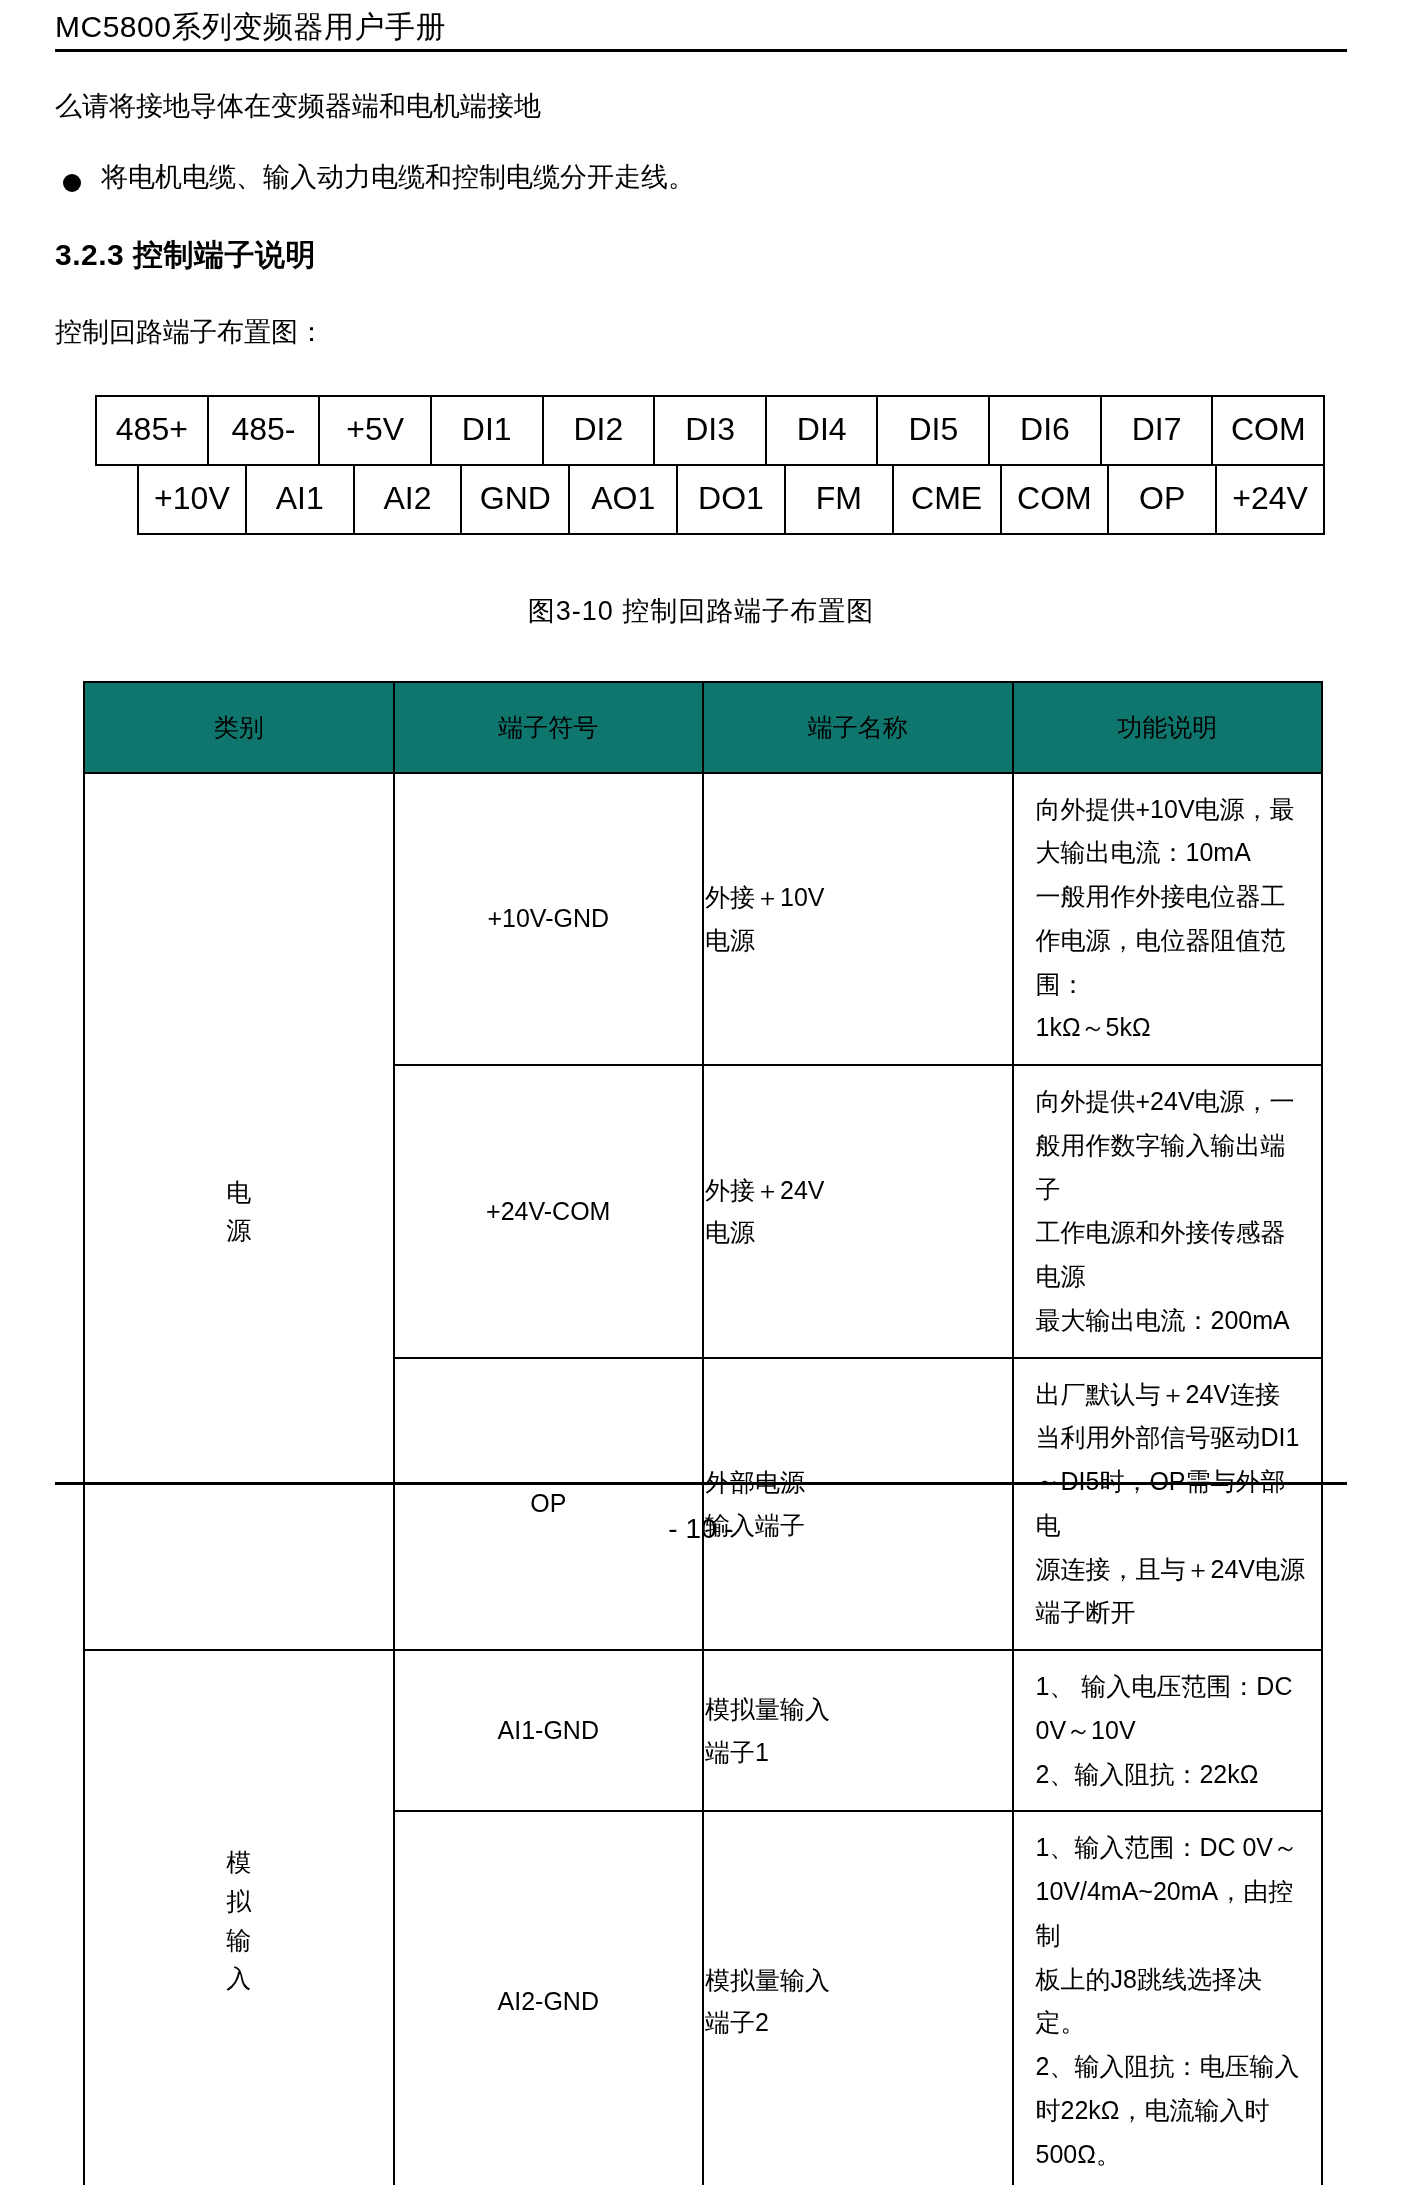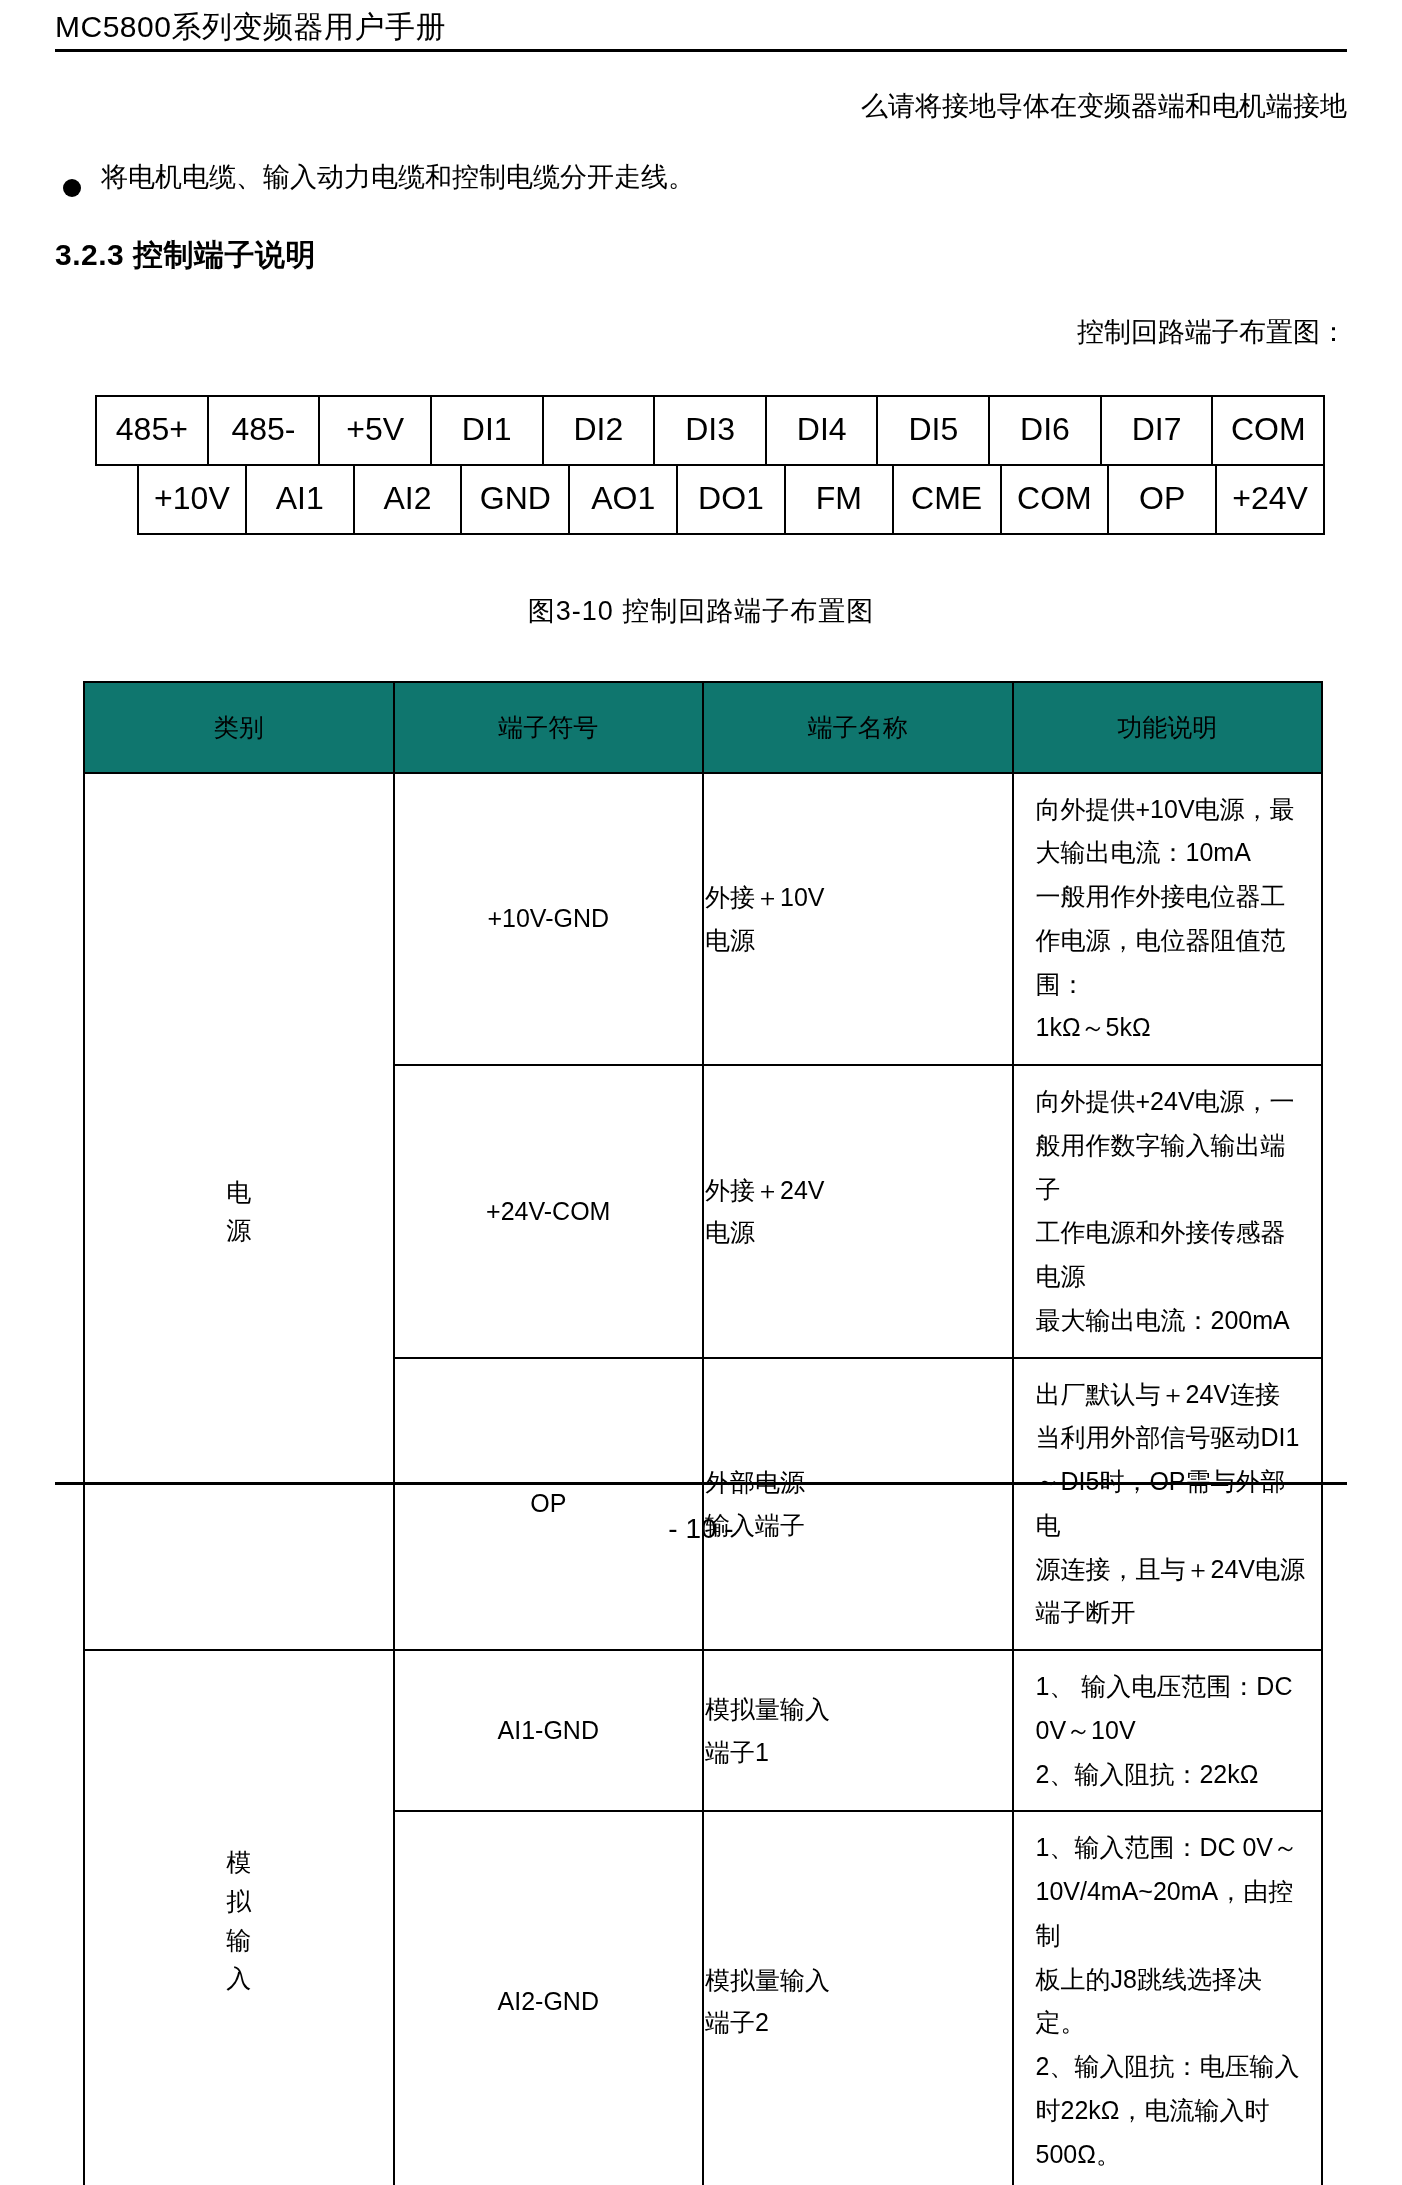--- a/index.html
+++ b/index.html
@@ -32,27 +32,26 @@
   .header-rule {
     border-bottom: 3px solid #000;
     margin-top: 6px;
   }
 
   
   .para {
     font-size: 27px;
     line-height: 1.5;
     margin: 36px 0 0 0;
-    text-align: right;
   }
   .para.first { margin-top: 34px; }
 
   .bullet-line {
     display: flex;
-    align-items: flex-end;
+    align-items: center;
     font-size: 27px;
     line-height: 1.5;
     margin-top: 30px;
   }
   .bullet-dot {
     width: 18px;
     height: 18px;
     border-radius: 50%;
     background: #000;
     margin: 12px 20px 0 8px;

